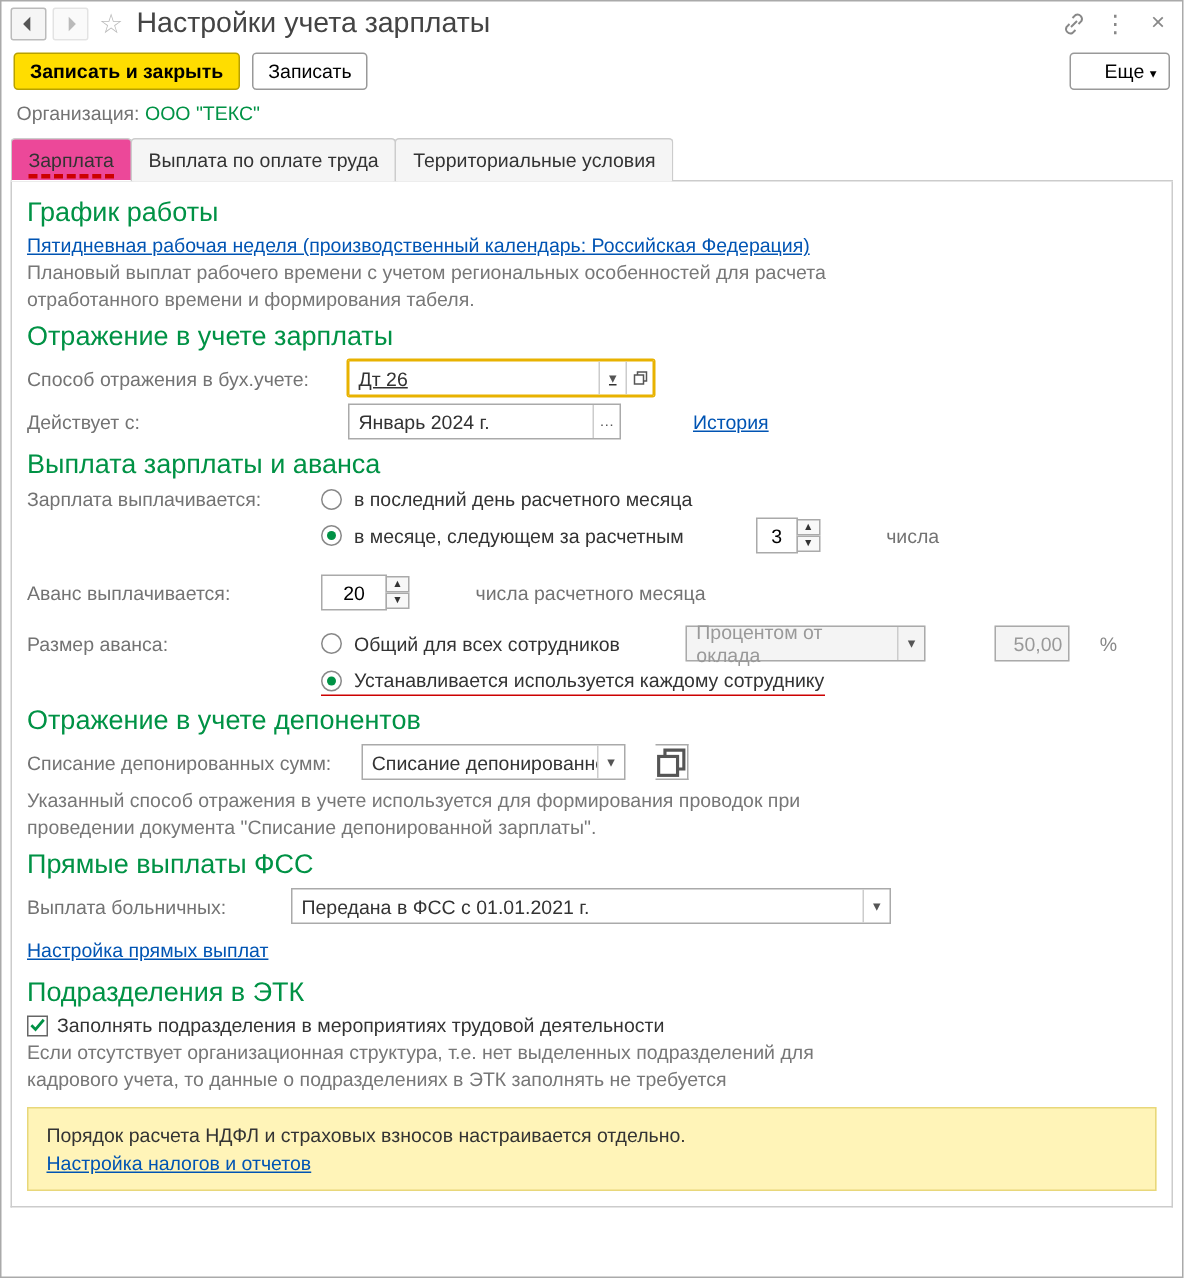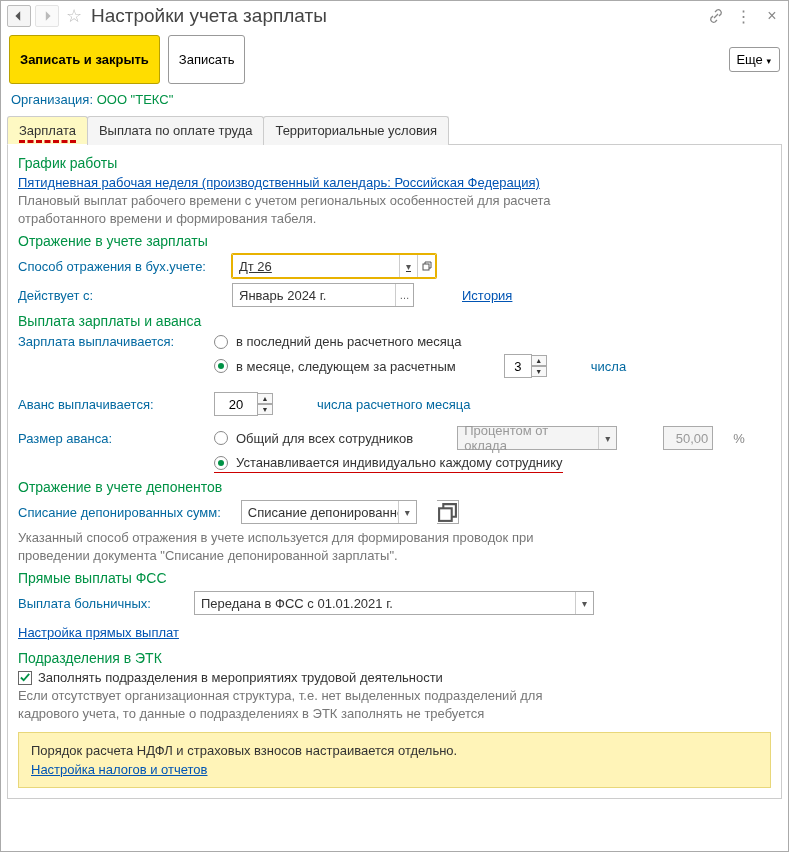--- a/index.html
+++ b/index.html
@@ -6,34 +6,34 @@
   body { margin:0; font-family:Arial,sans-serif; font-size:13px; color:#333; background:#fff; width:789px; height:852px; overflow:hidden; border:1px solid #aaa;}
   .titlebar { display:flex; align-items:center; padding:4px 8px 0 6px; gap:4px;}
   .tb-btn { width:24px; height:22px; border:1px solid #bbb; background:#f5f5f5; display:flex; align-items:center; justify-content:center; cursor:pointer; border-radius:2px;}
   .tb-btn svg{width:12px;height:12px;fill:#555;}
   .star{width:22px;height:22px;display:flex;align-items:center;justify-content:center;cursor:pointer;color:#bbb;font-size:18px;}
   .title{font-size:19px;color:#444;margin-left:2px;}
   .sp{flex:1;}
   .topright{display:flex;gap:12px;align-items:center;color:#888;}
   .topright .ic{cursor:pointer;width:16px;height:16px;display:flex;align-items:center;justify-content:center;}
   .toolbar{display:flex;align-items:center;gap:8px;padding:8px;}
-  .btn{border:1px solid #999;background:#fff;padding:16px 10px;font-size:13px;cursor:pointer;border-radius:3px;}
+  .btn{border:1px solid #999;background:#fff;padding:4px 10px;font-size:13px;cursor:pointer;border-radius:3px;}
   .btn-primary{background:#ffdd00;border-color:#b8a100;font-weight:bold;}
-  .btn-more{padding:4px 8px 4px 6px;}
+  .btn-more{padding:4px 8px 4px 22px;}
   .orgline{padding:0 10px 8px 10px;font-size:13px;}
   .orgval{color:#009245;}
   .tabs{display:flex;border-bottom:1px solid #ccc;margin:0 6px;}
   .tab{padding:6px 11px 6px 11px;border:1px solid #ccc;border-bottom:none;margin-right:-1px;background:#f5f5f5;cursor:pointer;border-radius:3px 3px 0 0;position:relative;top:1px;font-size:13px;}
-  .tab.active{background:#fef9c3;border-bottom:1px solid #fff;}
+  .tab.active{background:#ec4899;border-bottom:1px solid #fff;}
   .panel{border:1px solid #ccc;border-top:none;margin:0 6px 6px 6px;padding:4px 10px 10px 10px;}
-  .section{color:#009245;font-size:14px;margin:6px 0 4px 0;}
+  .section{color:#009245;font-size:18px;margin:6px 0 4px 0;}
   .link{color:#0054b3;text-decoration:underline;cursor:pointer;}
   .muted{color:#777;font-size:13px;line-height:1.35;margin:2px 0 6px 0;max-width:550px;}
   .row{display:flex;align-items:center;margin:5px 0;gap:20px;}
-  .lbl{font-size:13px;color:#0369a1;}
+  .lbl{font-size:13px;color:#737373;}
   .lblcol{width:194px;flex-shrink:0;}
   .input{border:1px solid #aaa;height:24px;padding:0 4px;font-size:13px;background:#fff;}
   .hl-orange{border:1px solid #e8b200;box-shadow:0 0 0 1px #e8b200;border-radius:1px;display:flex;align-items:center;}
   .dropbtn{width:18px;height:22px;border-left:1px solid #ccc;display:flex;align-items:center;justify-content:center;cursor:pointer;font-size:10px;color:#555;}
   .popbtn{width:18px;height:22px;border-left:1px solid #ccc;display:flex;align-items:center;justify-content:center;cursor:pointer;}
   .popbtn svg{width:10px;height:10px;}
   .combo{display:flex;border:1px solid #aaa;height:24px;align-items:center;}
   .combo .display{flex:1;padding:0 6px;font-size:13px;}
   .radio{display:flex;align-items:center;gap:8px;cursor:pointer;}
   .dot{width:14px;height:14px;border:1px solid #888;border-radius:50%;display:flex;align-items:center;justify-content:center;}
@@ -182,21 +182,21 @@
     <span style="width:6px"></span>
     <input class="input disabled" style="width: 50px; text-align: right; color: rgb(153, 153, 153);" value="50,00">
     <span class="lbl" style="color:#888;">%</span>
   </div>
   <div class="row">
     <div class="indcol"></div>
     <div class="radio redline">
         <div class="dot">
           <div class="inner"></div>
         </div>
-        <span>Устанавливается индивидуально каждому сотруднику</span>
+        <span>Устанавливается используется каждому сотруднику</span>
       </div>
   </div>
 
   <div class="section">Отражение в учете депонентов</div>
   <div class="row">
     <span class="lbl">Списание депонированных сумм:</span>
     <div class="combo" style="width:176px;">
       <div class="display" style="overflow:hidden;white-space:nowrap;">Списание депонированно</div>
       <div class="dropbtn">▾</div>
     </div>

